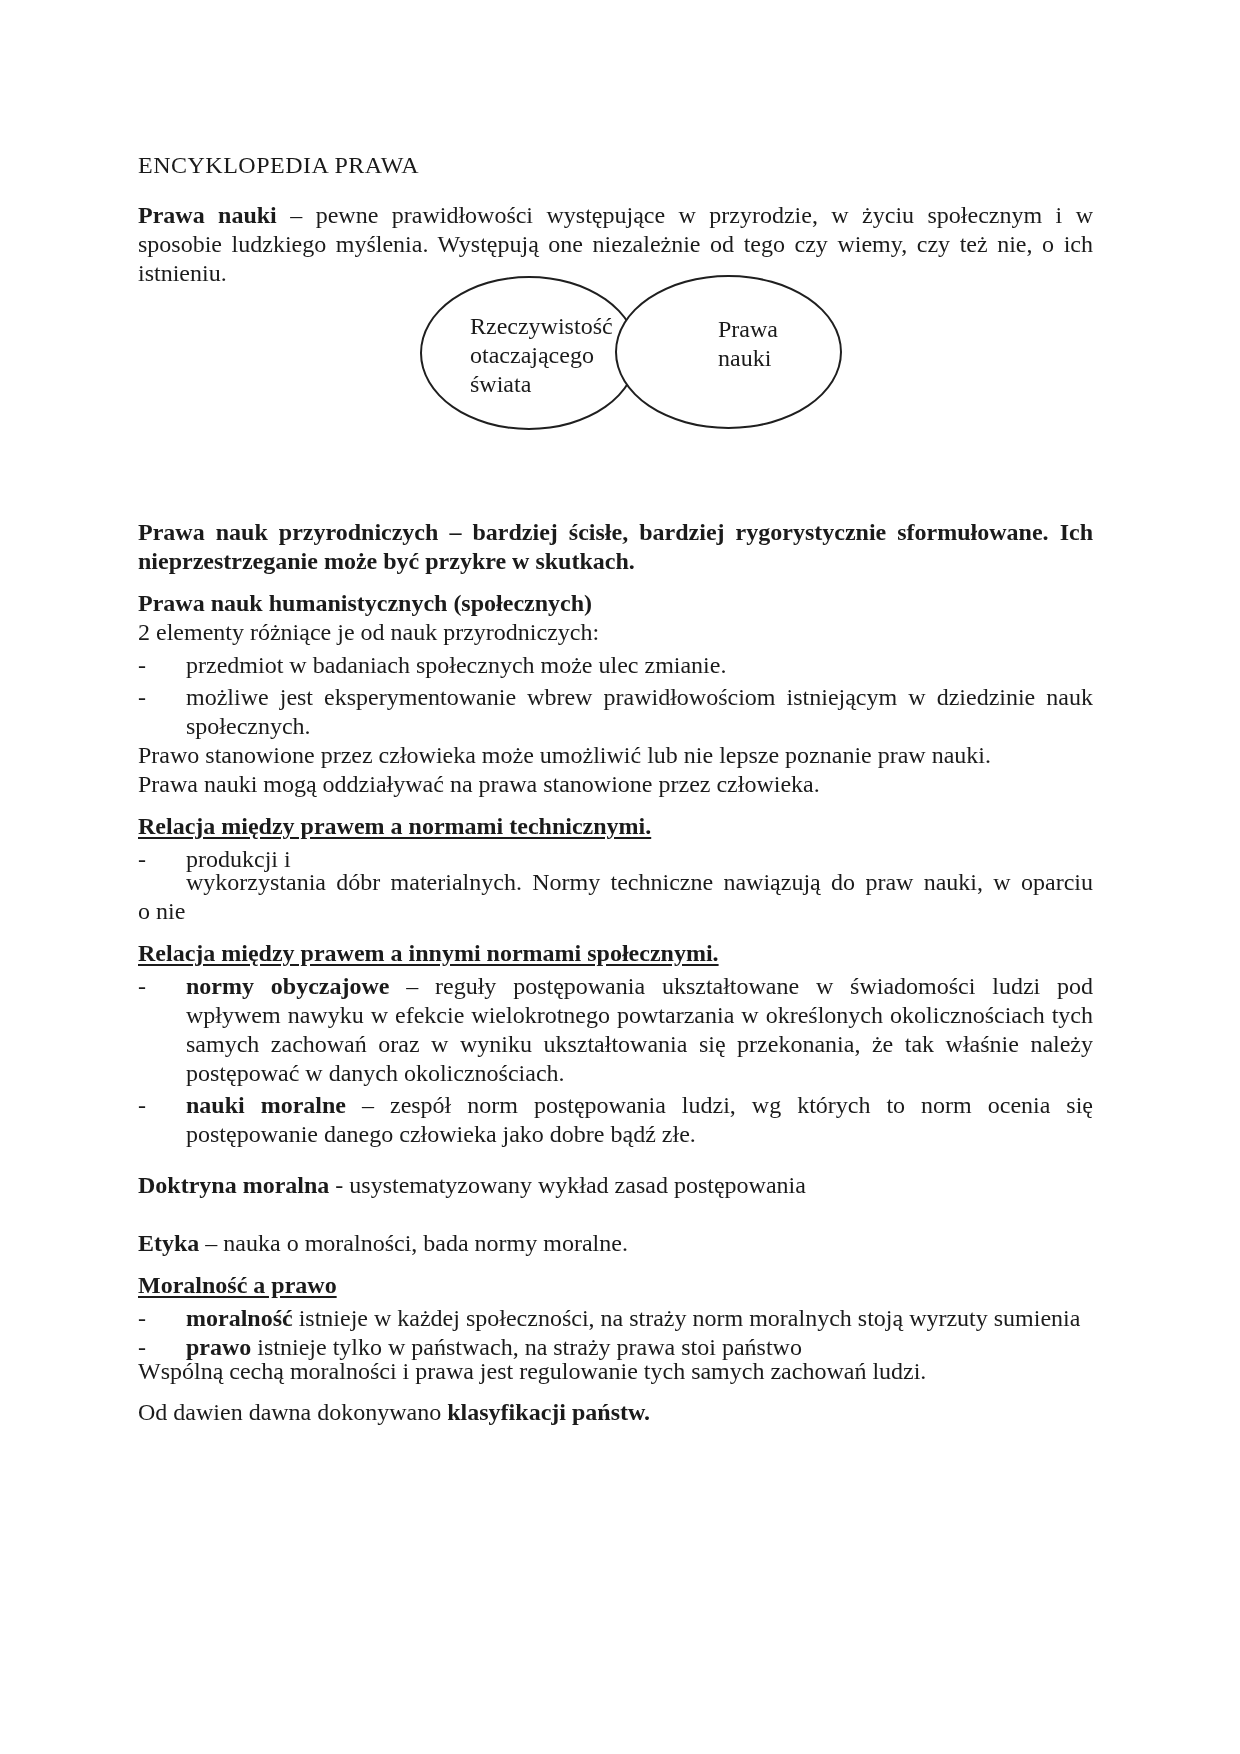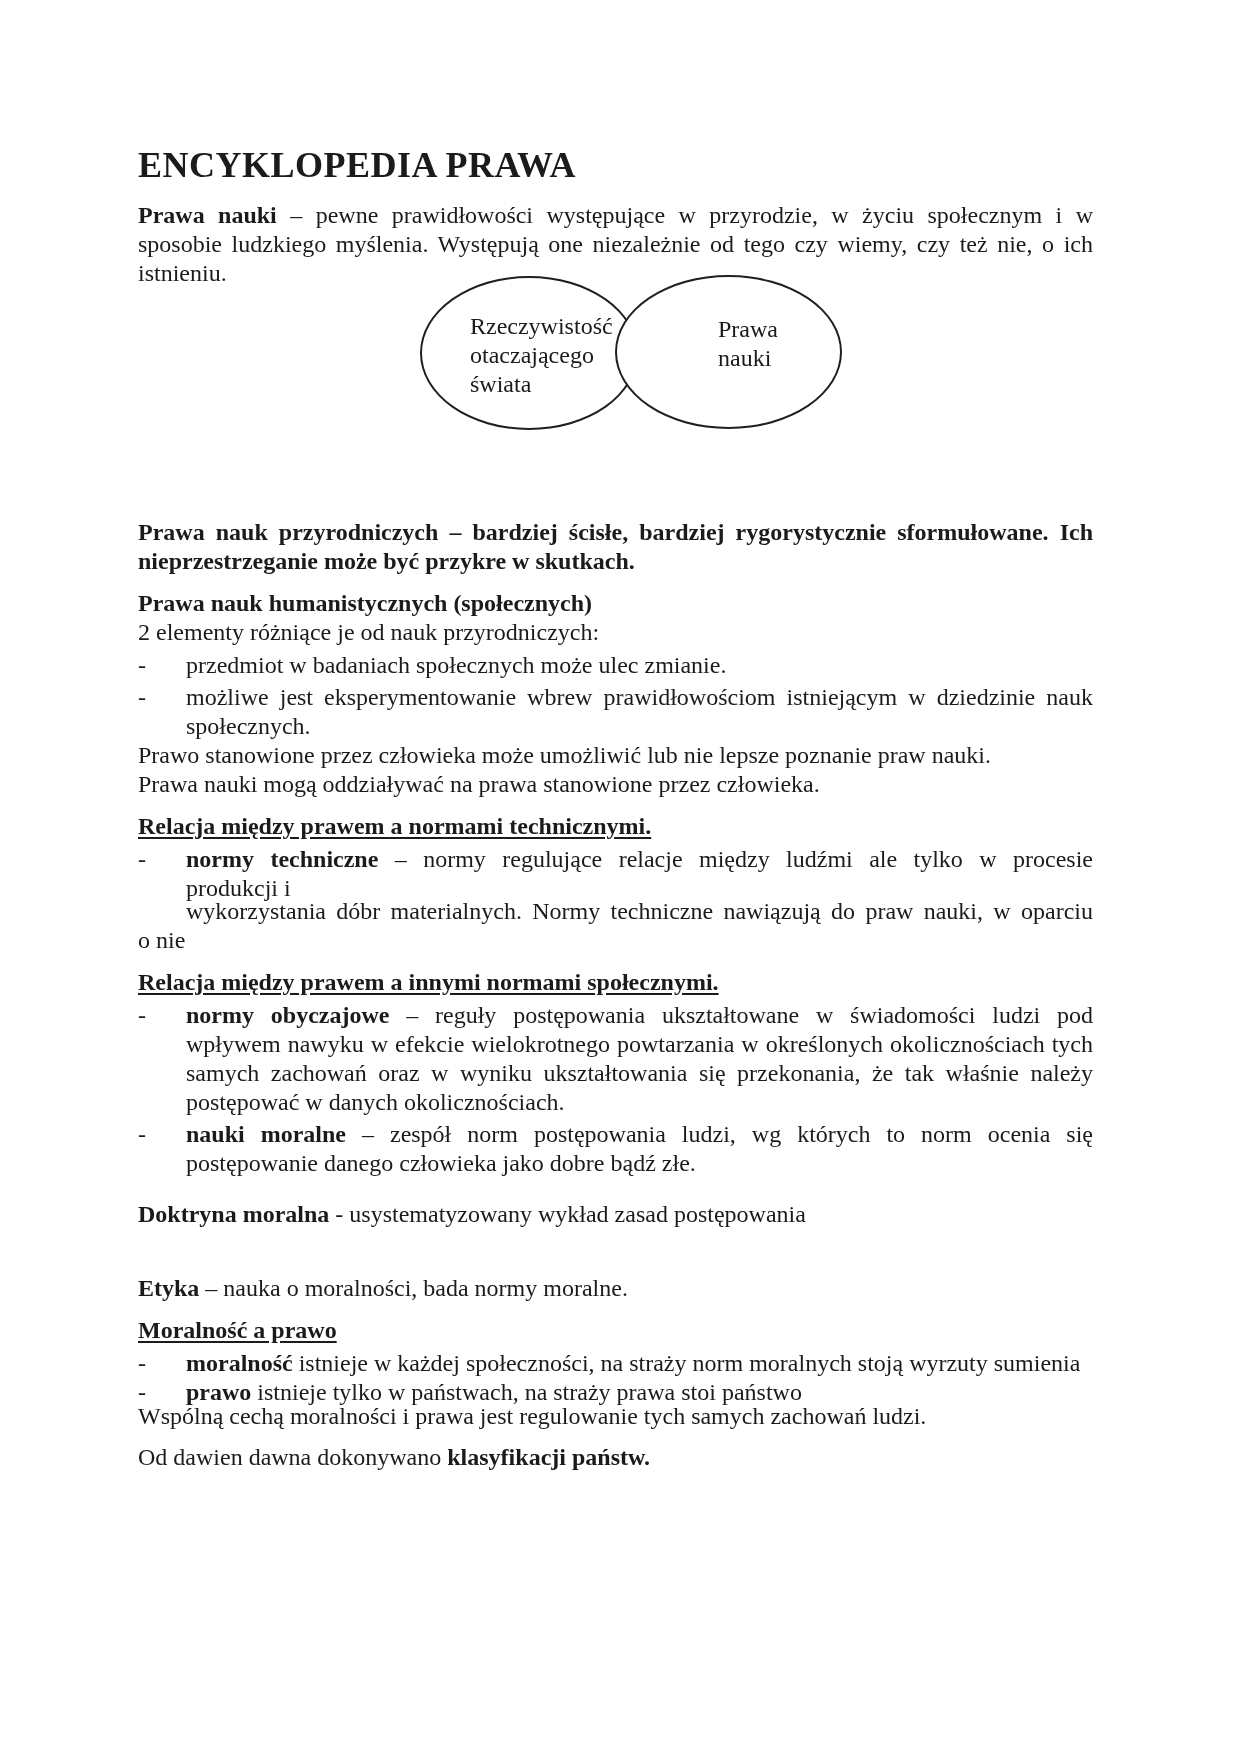--- a/index.html
+++ b/index.html
@@ -19,44 +19,44 @@
     color: #1b1b1b;
   }
   .content {
     position: absolute;
     left: 138px;
     top: 0;
     width: 955px;
   }
   h1.doc-title {
     margin: 150px 0 0 0;
-    font-size: 36px;
+    font-size: 24px;
     line-height: 30px;
-    font-weight: bold;
+    font-weight: normal;
     letter-spacing: 0.5px;
   }
   p, .line, .bullet, .uhead { margin: 0; padding: 0; }
   .j  { text-align: justify; }
   .fj { text-align: justify; text-align-last: justify; }
   .uhead { text-decoration: underline; text-underline-offset: 3px; }
   .ind { padding-left: 48px; }
   .bullet { display: flex; align-items: flex-start; }
   .bullet .dash { flex: 0 0 48px; width: 48px; }
   .bullet .body { flex: 1 1 auto; min-width: 0; }
 
   
   .mt-intro   { margin-top: 21px; }
   .diagram    { position: relative; margin-top: -12px; height: 154px; }
   .mt-przyr   { margin-top: 88px; font-weight: bold; }
   .mt-sec     { margin-top: 13px; font-weight: bold; }
   .mt-b       { margin-top: 4px; }
   .mt-b2      { margin-top: 3px; }
   .mt-cont    { margin-top: -6px; }
   .mt-dok     { margin-top: 22px; }
-  .mt-etyka   { margin-top: 45px; }
+  .mt-etyka   { margin-top: 29px; }
   .mt-wspolna { margin-top: -5px; }
   .mt-close   { margin-top: 12px; }
 
   
   .ellipse {
     position: absolute;
     border: 2px solid #1f1f1f;
     border-radius: 50%;
     box-sizing: border-box;
     background: transparent;
@@ -97,21 +97,20 @@
       <span class="dash">-</span>
       <div class="body j">możliwe jest eksperymentowanie wbrew prawidłowościom istniejącym w dziedzinie nauk społecznych.</div>
     </div>
     <div class="line">Prawo stanowione przez człowieka może umożliwić lub nie lepsze poznanie praw nauki.</div>
     <div class="line">Prawa nauki mogą oddziaływać na prawa stanowione przez człowieka.</div>
 
     <div class="uhead mt-sec">Relacja między prawem a normami technicznymi.</div>
     <div class="bullet mt-b">
       <span class="dash">-</span>
       <div class="body">
-        <div class="fj"><b>normy techniczne</b><span> – normy regulujące relacje między ludźmi ale tylko w procesie</span></div>
         <div class="line">produkcji i</div>
       </div>
     </div>
     <div class="line ind fj mt-cont">wykorzystania dóbr materialnych. Normy techniczne nawiązują do praw nauki, w oparciu</div>
     <div class="line">o nie</div>
 
     <div class="uhead mt-sec">Relacja między prawem a innymi normami społecznymi.</div>
     <div class="bullet mt-b">
       <span class="dash">-</span>
       <div class="body j"><b>normy obyczajowe</b><span> – reguły postępowania ukształtowane w świadomości ludzi pod wpływem nawyku w efekcie wielokrotnego powtarzania w określonych okolicznościach tych samych zachowań oraz w wyniku ukształtowania się przekonania, że tak właśnie należy postępować w danych okolicznościach.</span></div>

